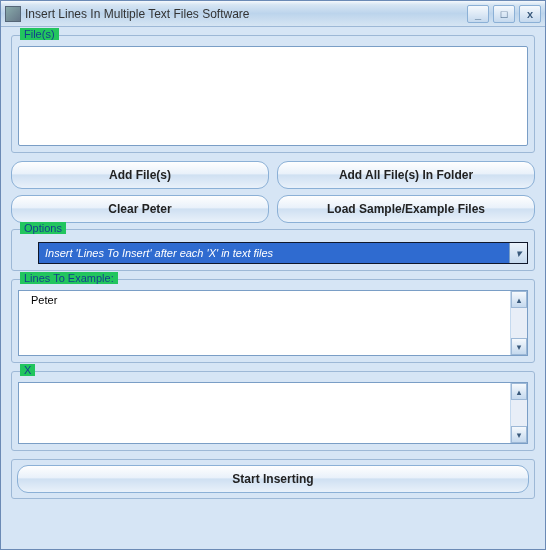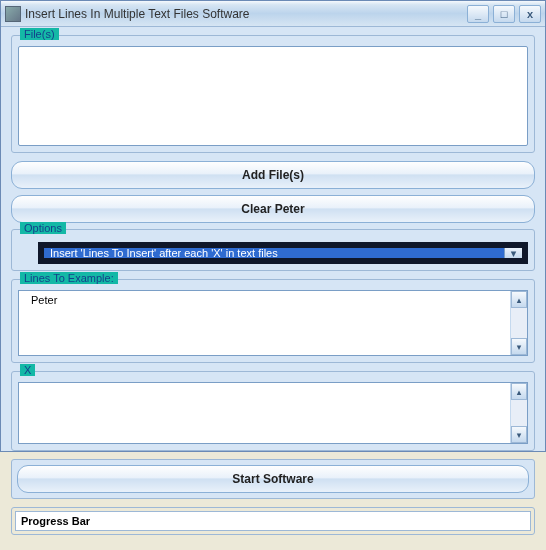--- a/index.html
+++ b/index.html
@@ -6,21 +6,21 @@
 body {
   font-family: Tahoma, Arial, sans-serif;
   font-size: 11px;
   background: #ece9d8;
   width: 546px;
   height: 550px;
   overflow: hidden;
 }
 .window {
   width: 546px;
-  height: 452px;
+  height: 550px;
   background: #d6e5f5;
   border: 1px solid #6b8ab5;
 }
 .titlebar {
   height: 26px;
   background: linear-gradient(to bottom, #f5f9fd 0%, #d6e5f3 15%, #bcd4ec 50%, #d6e5f3 100%);
   border-bottom: 1px solid #9db8d6;
   display: flex;
   align-items: center;
   padding: 0 4px;
@@ -48,21 +48,21 @@
   position: relative;
   border: 1px solid #9db8d6;
   border-radius: 3px;
   margin-bottom: 8px;
   padding: 10px 6px 6px 6px;
   background: #d6e5f5;
 }
 .group > .glabel {
   position: absolute;
   top: -8px; left: 8px;
-  background: #14b8a6;
+  background: #22c55e;
   padding: 0 4px;
   color: #13418b;
   font-size: 11px;
 }
 
 .files-box {
   width: 100%;
   height: 100px;
   background: #fff;
   border: 1px solid #7a9ec6;
@@ -80,25 +80,26 @@
   font-weight: bold;
   color: #222;
   cursor: pointer;
 }
 .btn-wide { width: 100%; }
 
 .dropdown {
   width: 100%;
   height: 22px;
   background: #2f6bd0;
-  border: 6px solid #0f172a;
+  border: 1px solid #0f172a;
   color: #fff;
   display: flex;
   align-items: center;
   position: relative;
+  font-style: italic;
 }
 .dropdown-text { flex: 1; padding: 0 6px; font-size: 11px; }
 .dropdown-arrow {
   width: 18px; height: 100%;
   background: linear-gradient(to bottom,#eaf2fb,#c5d9ee);
   border-left: 1px solid #7a9ec6;
   display: flex; align-items: center; justify-content: center;
   color: #3a5a7c;
 }
 
@@ -166,23 +167,25 @@
 
   <div class="content">
 
     <div class="group">
       <div class="glabel">File(s)</div>
       <div class="files-box"></div>
     </div>
 
     <div class="btnrow">
       <button class="btn">Add File(s)</button>
+      <button class="btn">Add All File(s) In Folder</button>
     </div>
     <div class="btnrow">
       <button class="btn">Clear Peter</button>
+      <button class="btn">Load Sample/Example Files</button>
     </div>
 
     <div class="group" style="padding-top:12px;padding-left:26px;">
       <div class="glabel">Options</div>
       <div class="dropdown">
         <div class="dropdown-text">Insert 'Lines To Insert' after each 'X' in text files</div>
         <div class="dropdown-arrow">▾</div>
       </div>
     </div>
 
@@ -204,21 +207,18 @@
         <textarea class="textarea" style=""></textarea>
         <div class="scrollbar">
           <div class="sb-btn">▴</div>
           <div class="sb-track"></div>
           <div class="sb-btn">▾</div>
         </div>
       </div>
     </div>
 
     <div class="group" style="padding:5px;">
-      <button class="btn btn-wide">Start Software</button>
-    </div>
-
-    <div class="progress-frame">
-      <div class="progress-label">Progress Bar</div>
-    </div>
+      <button class="btn btn-wide">Start Inserting</button>
+    </div>
+
 
   </div>
 </div>
 
 </body></html>

